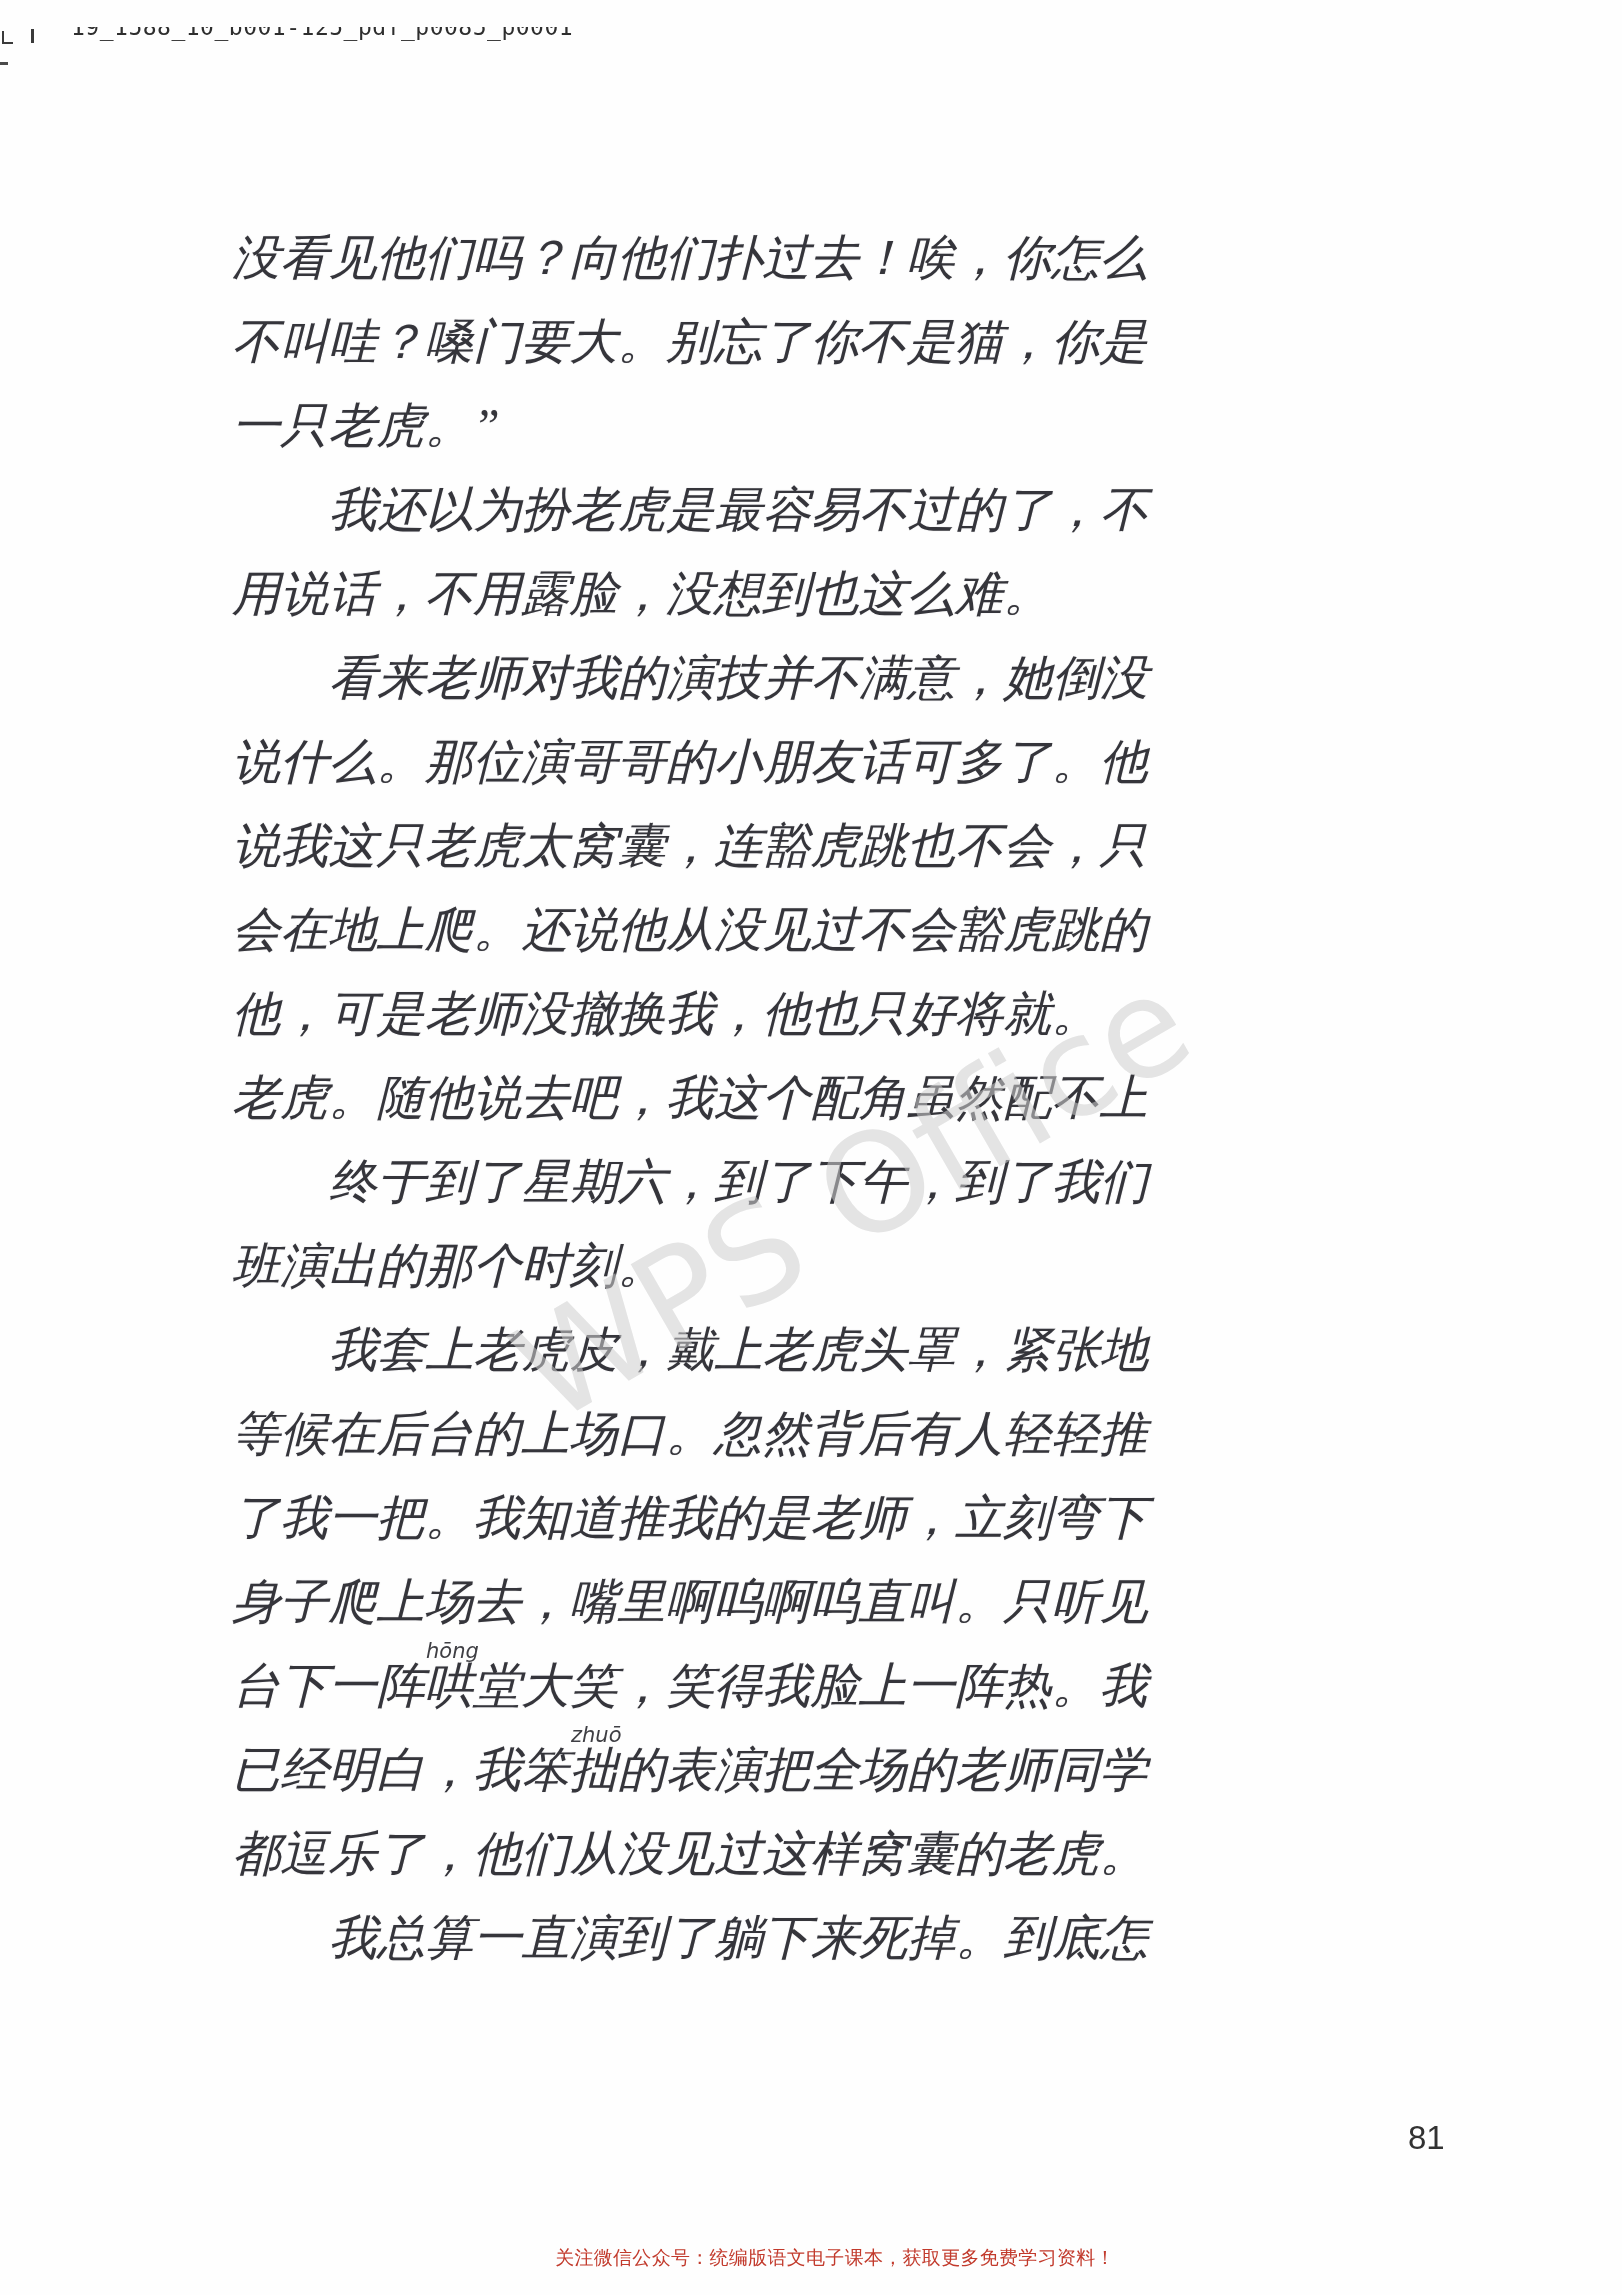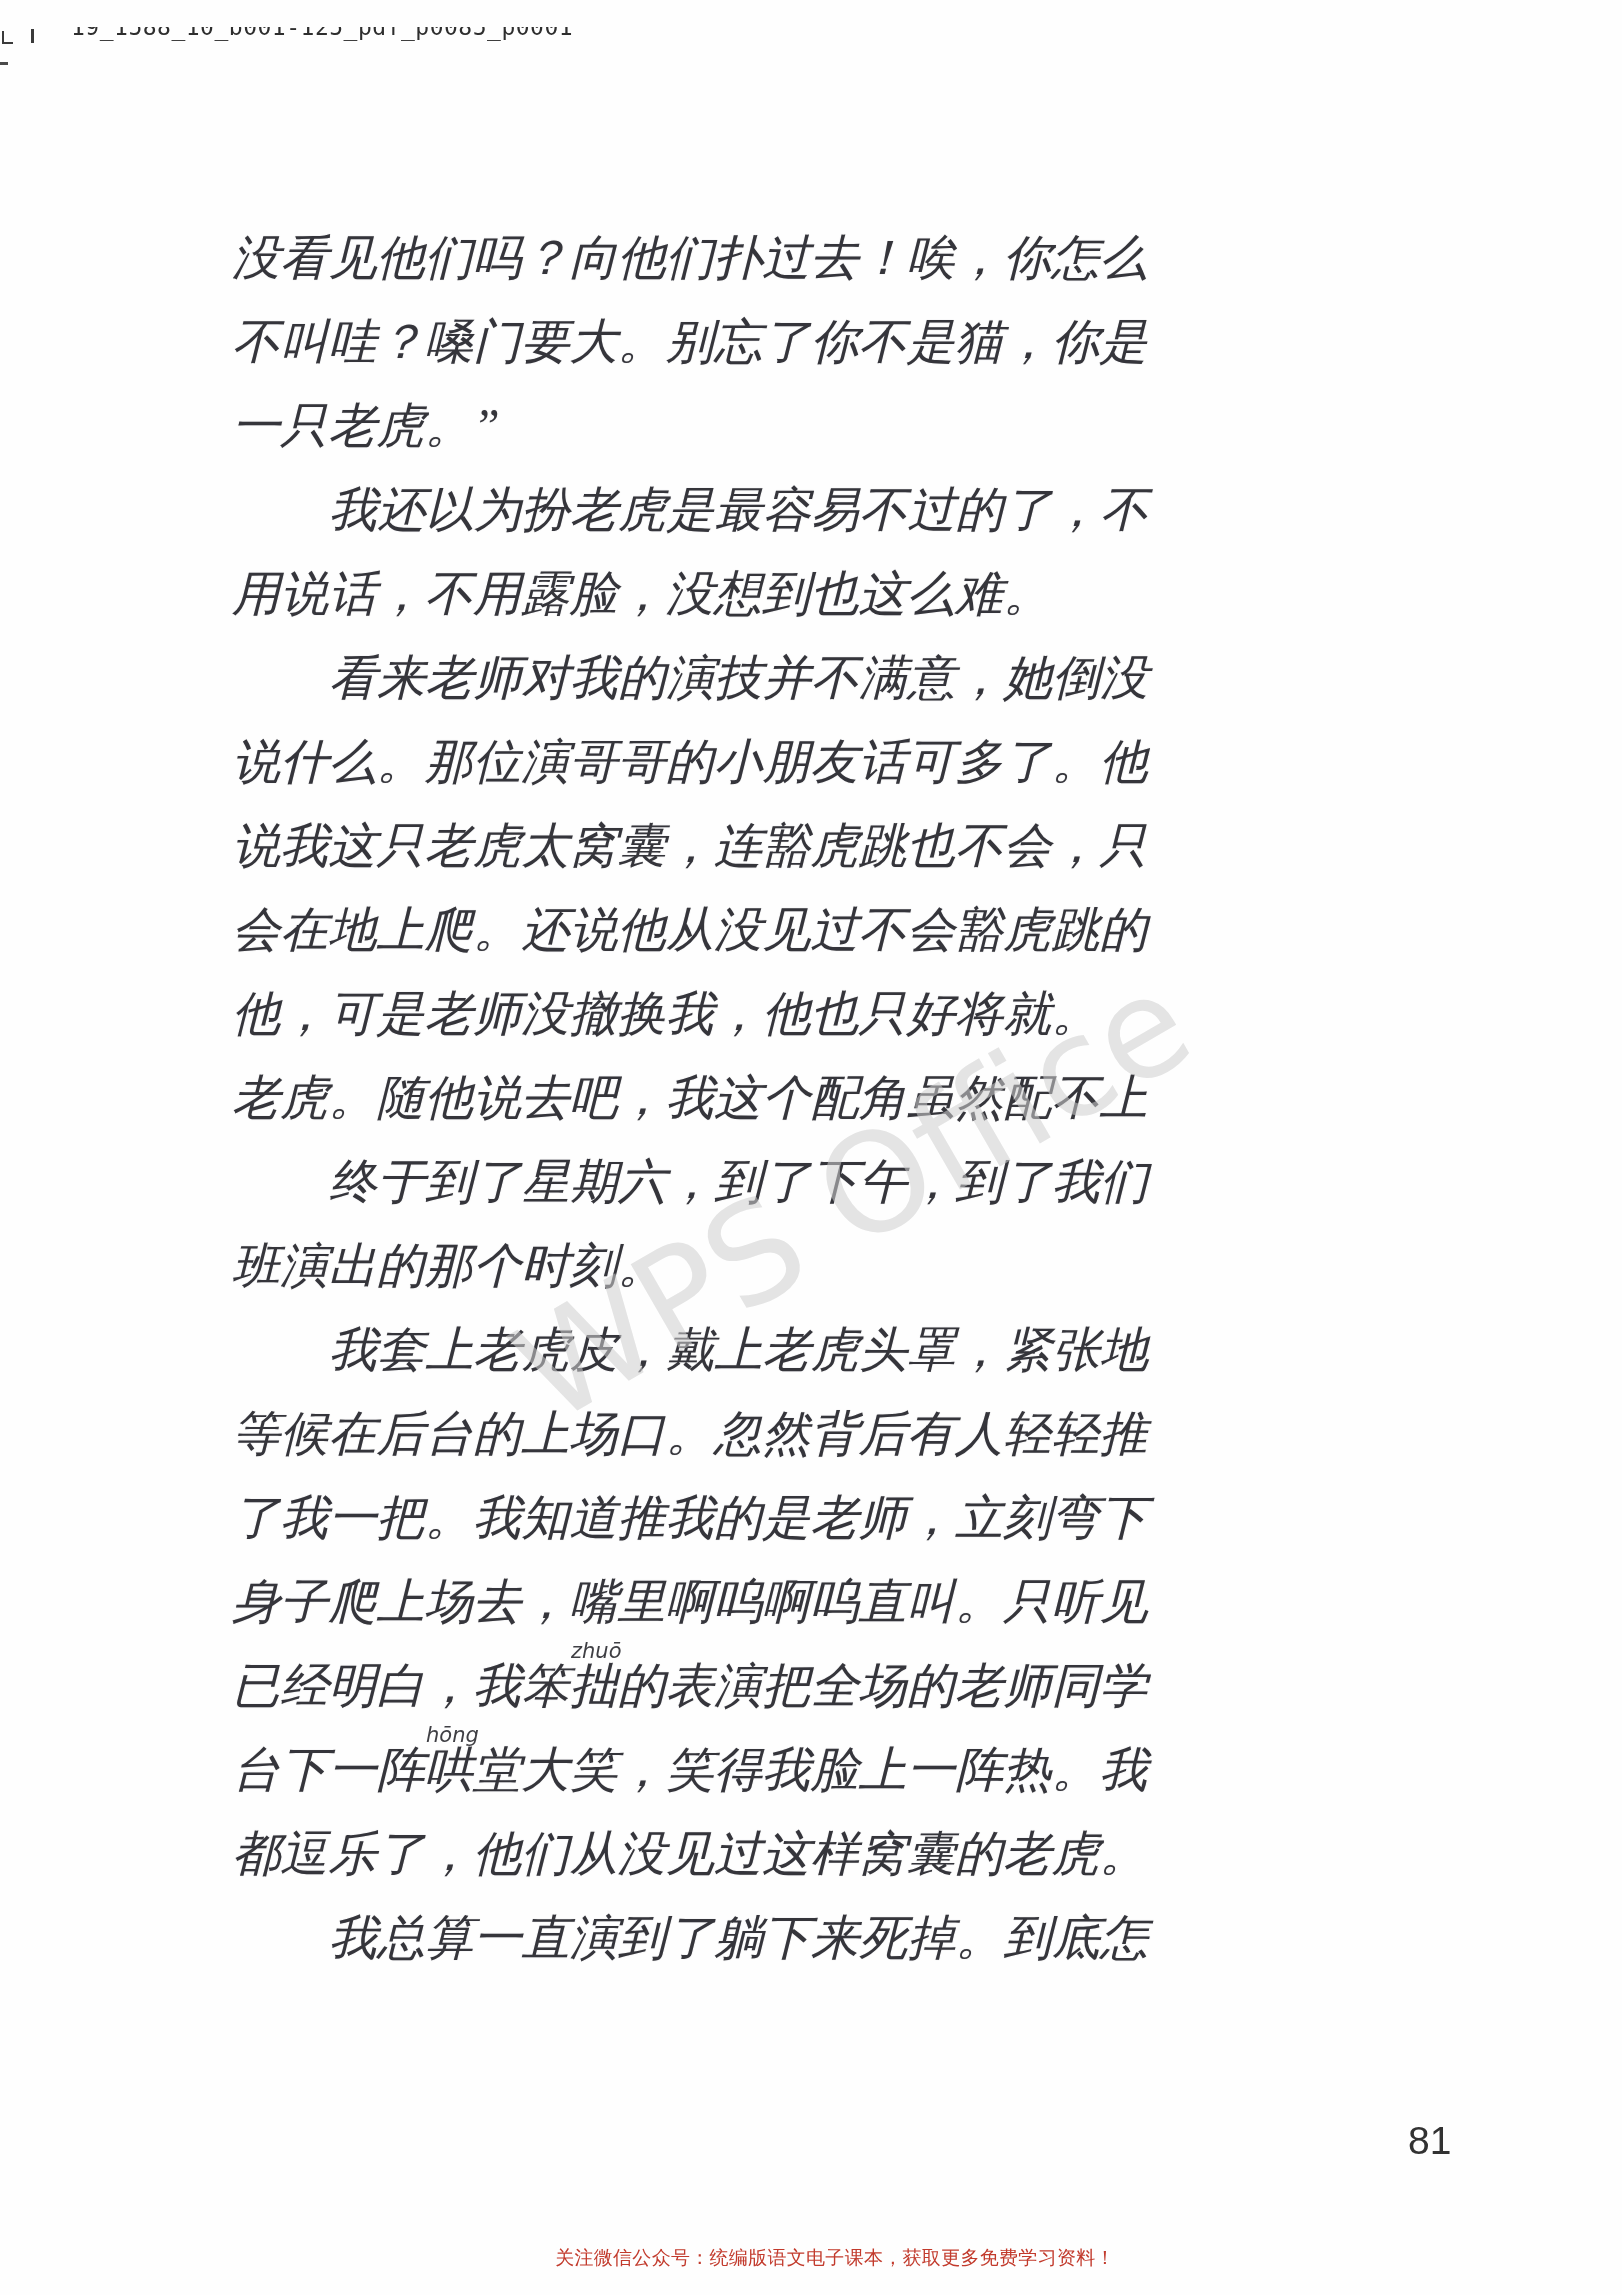--- a/index.html
+++ b/index.html
@@ -67,21 +67,21 @@
     font-family: "DejaVu Sans", sans-serif;
     font-size: 137px; font-weight: 400;
     color: #cfcfcf; opacity: 0.55;
     white-space: nowrap;
     pointer-events: none;
   }
 
   .page-number {
     position: absolute; left: 1408px; top: 2119px;
     font-family: "Liberation Sans", "DejaVu Sans", sans-serif;
-    font-size: 39px; color: #323232;
+    font-size: 33px; color: #323232;
   }
 
   .footer-promo {
     position: absolute; left: 0; right: 0; top: 2245px;
     text-align: center;
     font-family: "Liberation Serif", "DejaVu Serif", serif;
     font-size: 19px; letter-spacing: 0.3px;
     color: #c23a2c;
   }
 </style>
@@ -109,22 +109,22 @@
       <div class="line">说我这只老虎太窝囊，连豁虎跳也不会，只</div>
       <div class="line">会在地上爬。还说他从没见过不会豁虎跳的</div>
       <div class="line">他，可是老师没撤换我，他也只好将就。</div>
       <div class="line">老虎。随他说去吧，我这个配角虽然配不上</div>
       <div class="line indent">终于到了星期六，到了下午，到了我们</div>
       <div class="line">班演出的那个时刻。</div>
       <div class="line indent">我套上老虎皮，戴上老虎头罩，紧张地</div>
       <div class="line">等候在后台的上场口。忽然背后有人轻轻推</div>
       <div class="line">了我一把。我知道推我的是老师，立刻弯下</div>
       <div class="line">身子爬上场去，嘴里啊呜啊呜直叫。只听见</div>
+      <div class="line">台下一阵哄堂大笑，笑得我脸上一阵热。我<span class="pinyin" style="left: 194px;">hōng</span></div>
       <div class="line">已经明白，我笨拙的表演把全场的老师同学<span class="pinyin" style="left: 339px;">zhuō</span></div>
-      <div class="line">台下一阵哄堂大笑，笑得我脸上一阵热。我<span class="pinyin" style="left: 194px;">hōng</span></div>
       <div class="line">都逗乐了，他们从没见过这样窝囊的老虎。</div>
       <div class="line indent">我总算一直演到了躺下来死掉。到底怎</div>
     </div>
 
   <div class="watermark">WPS Office</div>
 
   <div class="page-number">81</div>
 
   <div class="footer-promo" style="color: rgb(194, 58, 44); padding-left: 48px;">关注微信公众号：统编版语文电子课本，获取更多免费学习资料！</div>
 

